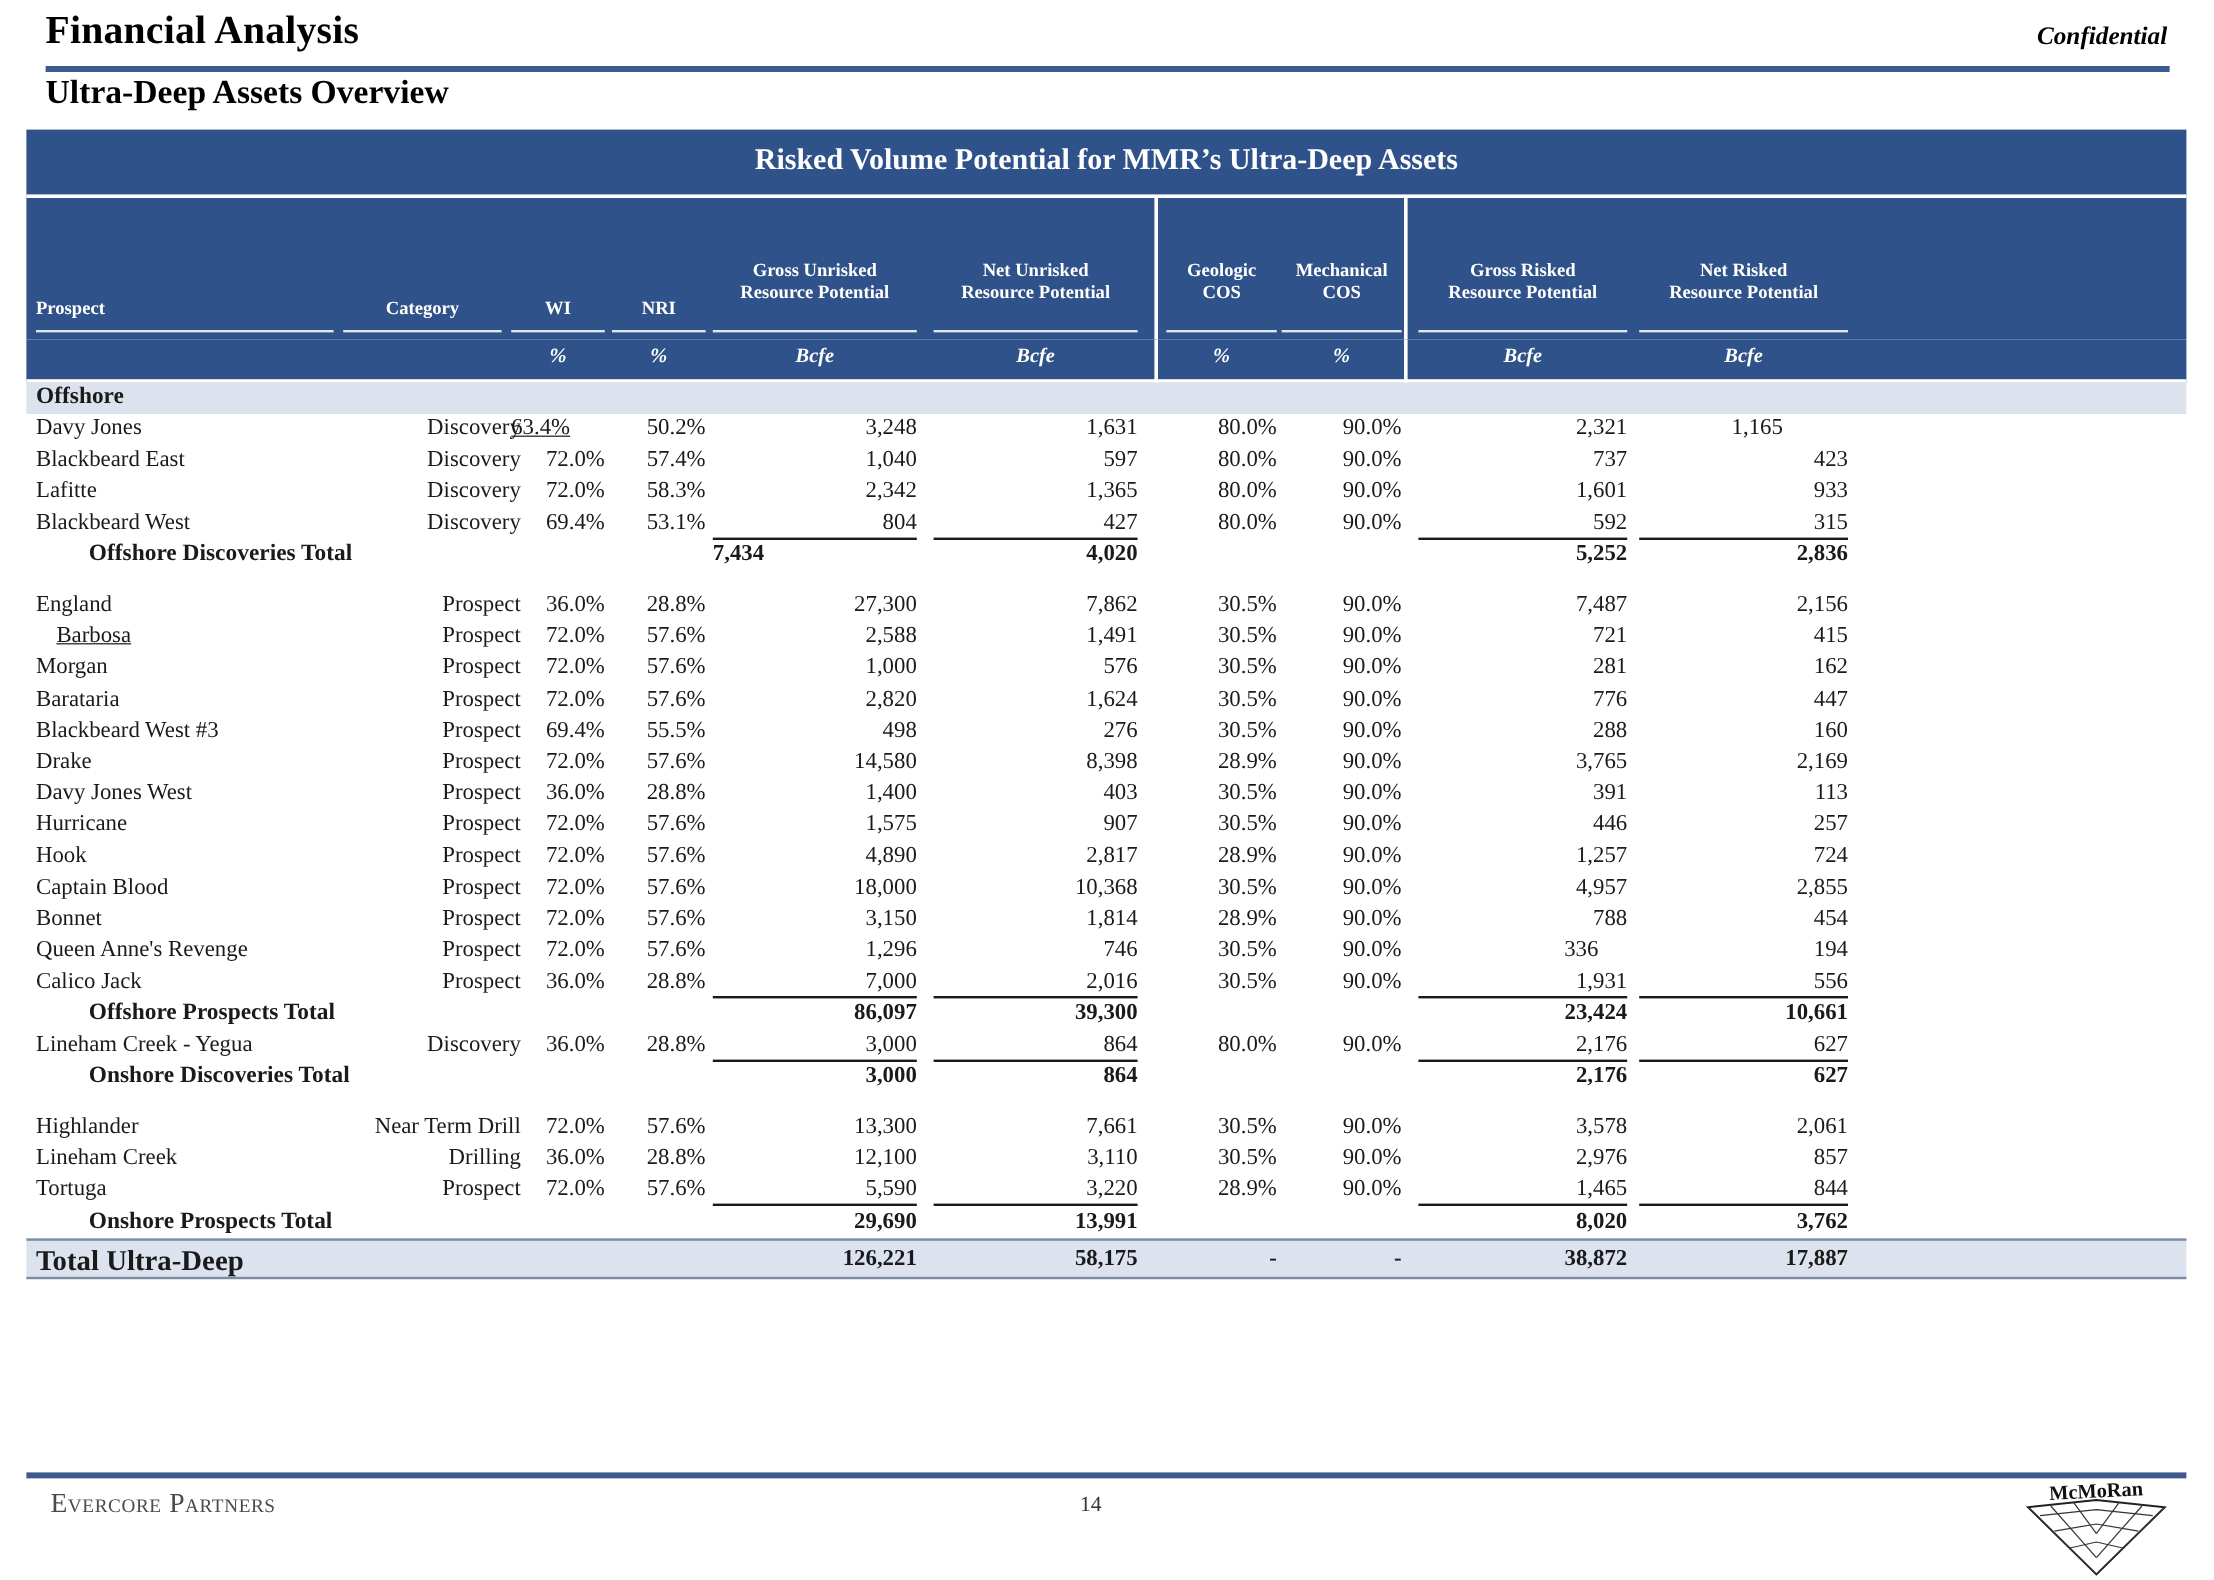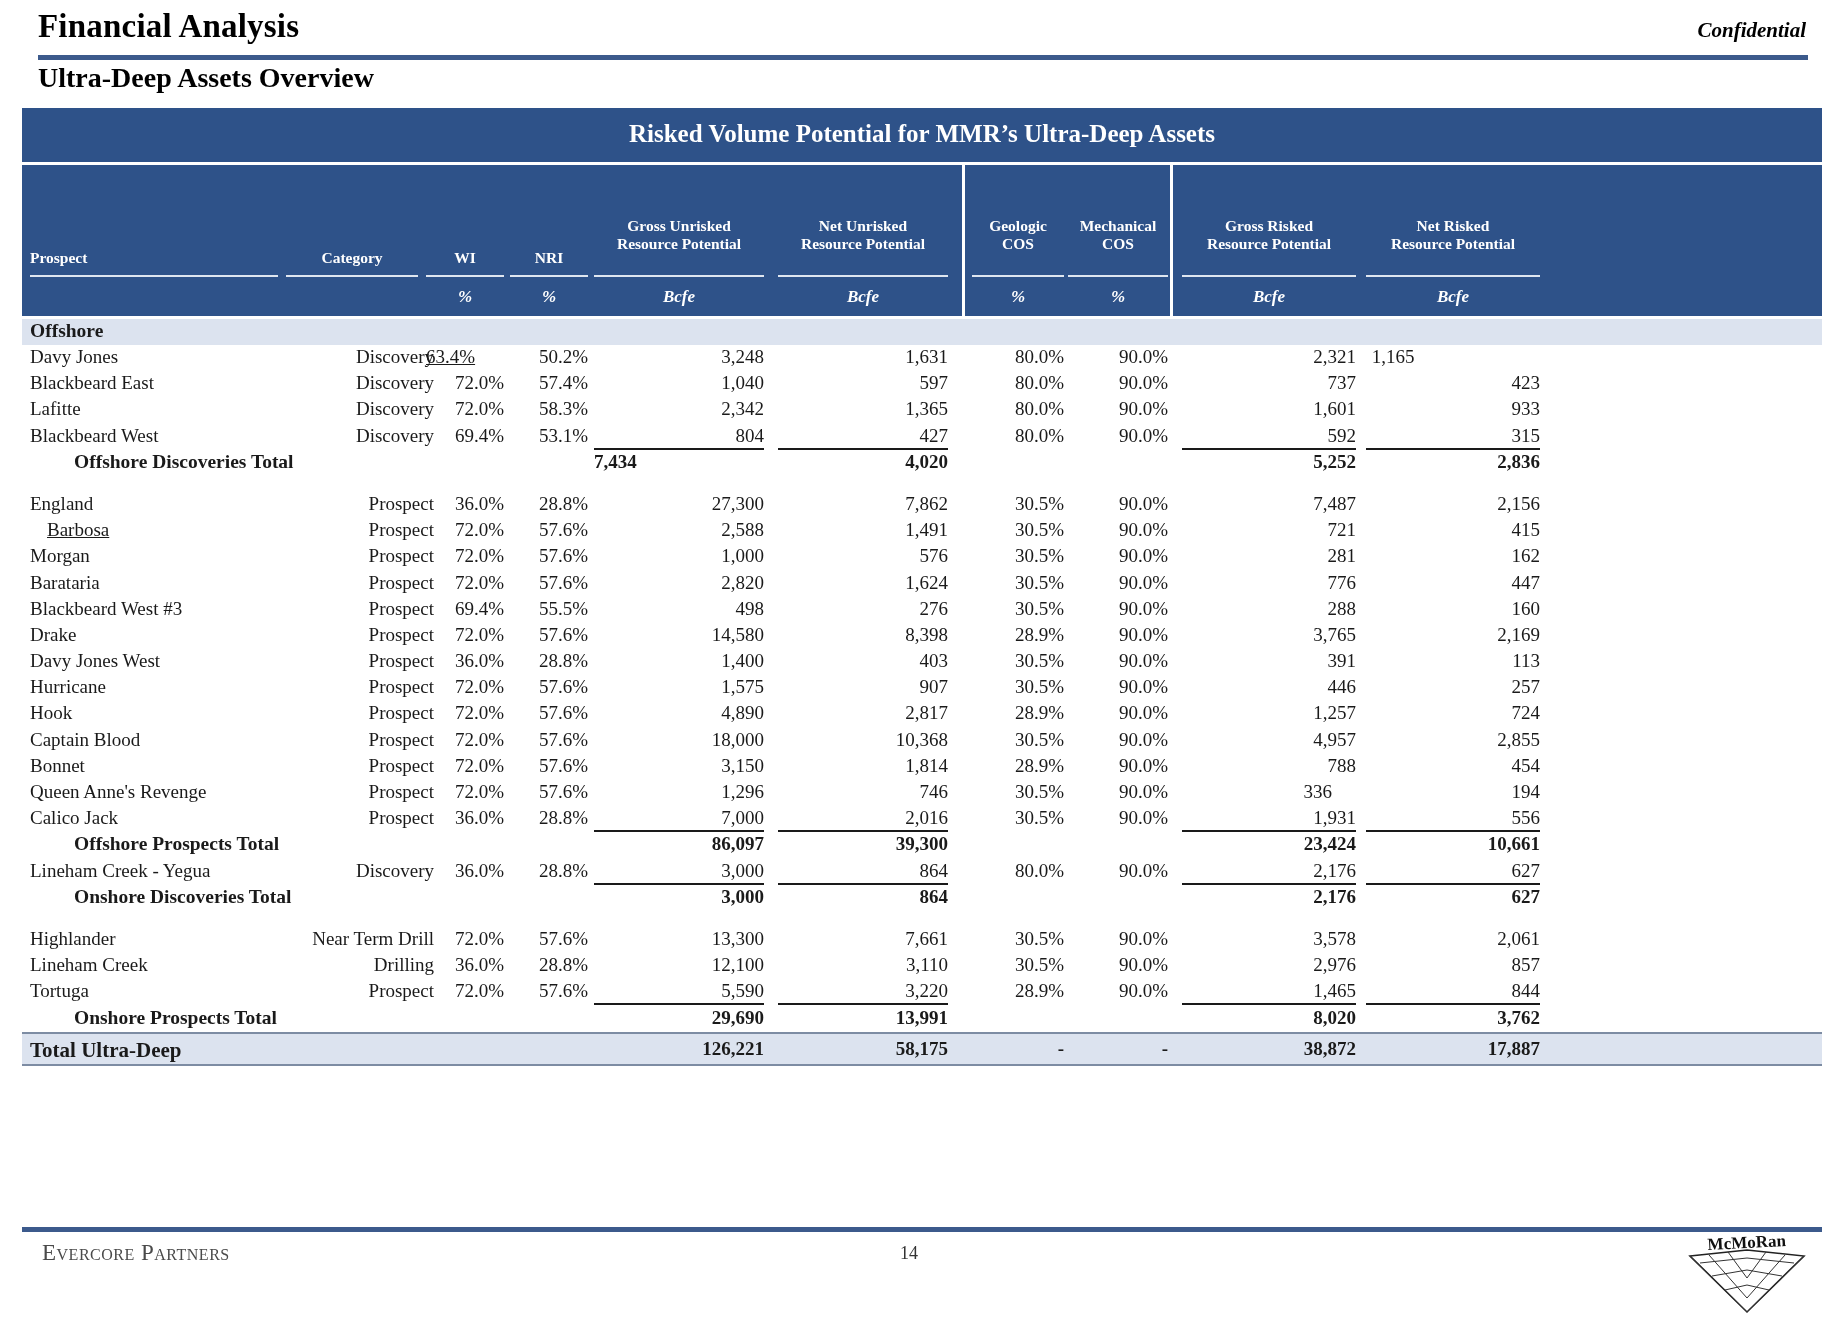--- a/index.html
+++ b/index.html
@@ -244,21 +244,21 @@
         <div class="row">
           <div class="c" style="left: 8px; width: 250px; text-align: left;">Davy Jones</div>
           <div class="c r" style="left: 264px; width: 148px; text-align: right;">Discovery</div>
           <div class="c r" style="left: 404px; width: 78px; text-align: left; text-decoration: underline;">63.4%</div>
           <div class="c r" style="left: 488px; width: 78px; text-align: right;">50.2%</div>
           <div class="c r" style="left: 572px; width: 170px; text-align: right;">3,248</div>
           <div class="c r" style="left: 756px; width: 170px; text-align: right;">1,631</div>
           <div class="c r" style="left: 950px; width: 92px; text-align: right;">80.0%</div>
           <div class="c r" style="left: 1046px; width: 100px; text-align: right;">90.0%</div>
           <div class="c r" style="left: 1160px; width: 174px; text-align: right;">2,321</div>
-          <div class="c r" style="left: 1284px; width: 174px; text-align: center;">1,165</div>
+          <div class="c r" style="left: 1421px; width: 174px; text-align: left;">1,165</div>
         </div>
         <div class="row">
           <div class="c" style="left: 8px; width: 250px; text-align: left;">Blackbeard East</div>
           <div class="c r" style="left: 264px; width: 148px; text-align: right;">Discovery</div>
           <div class="c r" style="left: 404px; width: 78px; text-align: right;">72.0%</div>
           <div class="c r" style="left: 488px; width: 78px; text-align: right;">57.4%</div>
           <div class="c r" style="left: 572px; width: 170px; text-align: right;">1,040</div>
           <div class="c r" style="left: 756px; width: 170px; text-align: right;">597</div>
           <div class="c r" style="left: 950px; width: 92px; text-align: right;">80.0%</div>
           <div class="c r" style="left: 1046px; width: 100px; text-align: right;">90.0%</div>
@@ -533,21 +533,21 @@
           <div class="uline" style="left: 1344px; width: 174px; top: 24px;"></div>
         </div>
         <div class="row">
           <div class="c subtotal-label" style="left: 52px;">Onshore Prospects Total</div>
           <div class="c r bold" style="left: 572px; width: 170px; text-align: right;">29,690</div>
           <div class="c r bold" style="left: 756px; width: 170px; text-align: right;">13,991</div>
           <div class="c r bold" style="left: 1160px; width: 174px; text-align: right;">8,020</div>
           <div class="c r bold" style="left: 1344px; width: 174px; text-align: right;">3,762</div>
         </div>
         <div class="row total-final">
-          <div class="c bold" style="left: 8px; top: 4px; font-size: 21px;">Total Ultra-Deep</div>
+          <div class="c bold" style="left: 8px; top: 4px; font-size: 24px;">Total Ultra-Deep</div>
           <div class="c r bold" style="left: 572px; width: 170px; text-align: right; top: 4px;">126,221</div>
           <div class="c r bold" style="left: 756px; width: 170px; text-align: right; top: 4px;">58,175</div>
           <div class="c r bold" style="left: 950px; width: 92px; text-align: right; top: 4px;">-</div>
           <div class="c r bold" style="left: 1046px; width: 100px; text-align: right; top: 4px;">-</div>
           <div class="c r bold" style="left: 1160px; width: 174px; text-align: right; top: 4px;">38,872</div>
           <div class="c r bold" style="left: 1344px; width: 174px; text-align: right; top: 4px;">17,887</div>
         </div>
       </div>
   </div>
 

